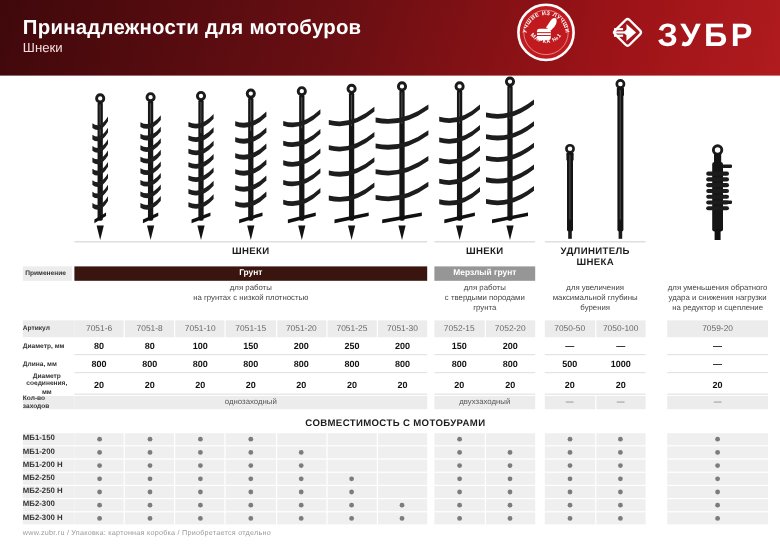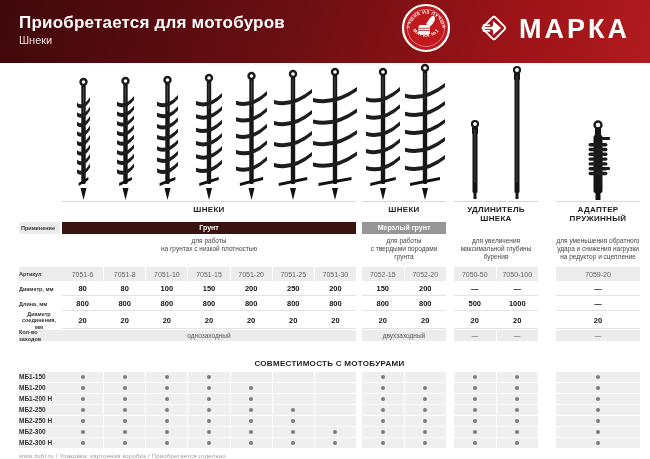--- a/index.html
+++ b/index.html
@@ -38,36 +38,36 @@
   .gwrap{display:flex;box-sizing:border-box;}
   .cell{flex:1;display:flex;align-items:center;justify-content:center;box-sizing:border-box;}
   .cell + .cell{margin-left:1px;}
   .r-art{height:14px;} .r-art .cell{background:#ececec;font-size:7px;color:#666;}
   .r-art .lblcol{background:#ececec;}
   .r-val{height:14px;} .r-val .gwrap{border-bottom:1px solid #e3e3e3;} .r-val .cell{font-size:7.5px;font-weight:bold;color:#111;}
   .r-conn{height:17px;text-align:center;}
   .r-st{height:11px;} .r-st .cell{background:#ececec;font-size:6.5px;color:#555;}
   .r-st .lblcol{background:#ececec;}
 
-  .compat-title{margin-top:18px;margin-bottom:4px;text-align:center;font-size:8px;font-weight:bold;color:#1d1d1d;letter-spacing:.3px;}
+  .compat-title{margin-top:7px;margin-bottom:4px;text-align:center;font-size:8px;font-weight:bold;color:#1d1d1d;letter-spacing:.3px;}
   .r-cmp{height:10px;}
   .r-cmp .lblcol{background:#efefef;font-size:6.5px;}
   .r-cmp .cell{background:#efefef;}
   .dot{width:4px;height:4px;border-radius:50%;background:#7c7c7c;display:block;}
 
   .footer{margin-top:5px;font-size:6px;color:#9a9a9a;letter-spacing:.2px;}
 </style>
 </head>
 <body>
 
 <div class="page">
 
   <header class="hdr">
     <div class="hdr-text">
-      <h1>Приобретается для мотобуров</h1>
+      <h1>Принадлежности для мотобуров</h1>
       <div class="hdr-sub">Шнеки</div>
     </div>
     <div class="hdr-logos">
       <span>
         <svg width="50" height="50" viewBox="0 0 50 50">
           <circle cx="25" cy="25" r="23" fill="#c01a1f" stroke="#ffffff" stroke-width="2.2"></circle>
           <circle cx="25" cy="25" r="18.5" fill="none" stroke="#ffffff" stroke-width="0.6" opacity="0.65"></circle>
           <defs>
             <path id="arcT" d="M 8.5,27 A 16.5,16.5 0 0 1 41.5,27"></path>
             <path id="arcB" d="M 9.5,23 A 16.5,16.5 0 0 0 40.5,23"></path>
@@ -89,21 +89,21 @@
       <div class="zubr">
         <span>
           <svg width="34" height="34" viewBox="0 0 36 36">
             <rect x="9" y="9" width="18" height="18" rx="2.5" transform="rotate(45 18 18)" fill="#a3151a" stroke="#ffffff" stroke-width="2"></rect>
             <rect x="6" y="14.2" width="8" height="1.9" fill="#ffffff"></rect>
             <rect x="5" y="17.1" width="10" height="1.9" fill="#ffffff"></rect>
             <rect x="6" y="20.0" width="8" height="1.9" fill="#ffffff"></rect>
             <path d="M17 10.5 L25.5 18 L17 25.5 L17 20.6 L14 18 L17 15.4 Z" fill="#ffffff"></path>
           </svg>
         </span>
-        <span class="zubr-word">МАРКА</span>
+        <span class="zubr-word">ЗУБР</span>
       </div>
     </div>
   </header>
 
   <main class="content">
     <div class="prod-row" id="prod-row">
         <div class="lblcol"></div>
         <div class="pcell" style="width: 42px;">
           <svg width="19" height="136" viewBox="0 0 19 136" style="overflow:visible">
             <circle cx="9.5" cy="17" r="3" fill="none" stroke="#1b1b1b" stroke-width="2.4"></circle>
@@ -289,24 +289,20 @@
           <div class="grp-hd" style="width: 84px;">
             <div class="grp-title">ШНЕКИ</div>
             <div class="grp-tag" style="background: rgb(150, 150, 150);">Мерзлый грунт</div>
           </div>
           <div class="gapB"></div>
           <div class="grp-hd" style="width: 84px;">
             <div class="grp-title">УДЛИНИТЕЛЬ
 ШНЕКА</div>
           </div>
           <div class="gapC"></div>
-          <div class="grp-hd" style="width: 84px;">
-            <div class="grp-title">АДАПТЕР
-ПРУЖИННЫЙ</div>
-          </div>
         </div>
         <div class="flexrow desc-row">
           <div class="lblcol"></div>
           <div class="desc" style="width: 294px;">для работы
 на грунтах с низкой плотностью</div>
           <div class="gapA"></div>
           <div class="desc" style="width: 84px;">для работы
 с твердыми породами
 грунта</div>
           <div class="gapB"></div>

